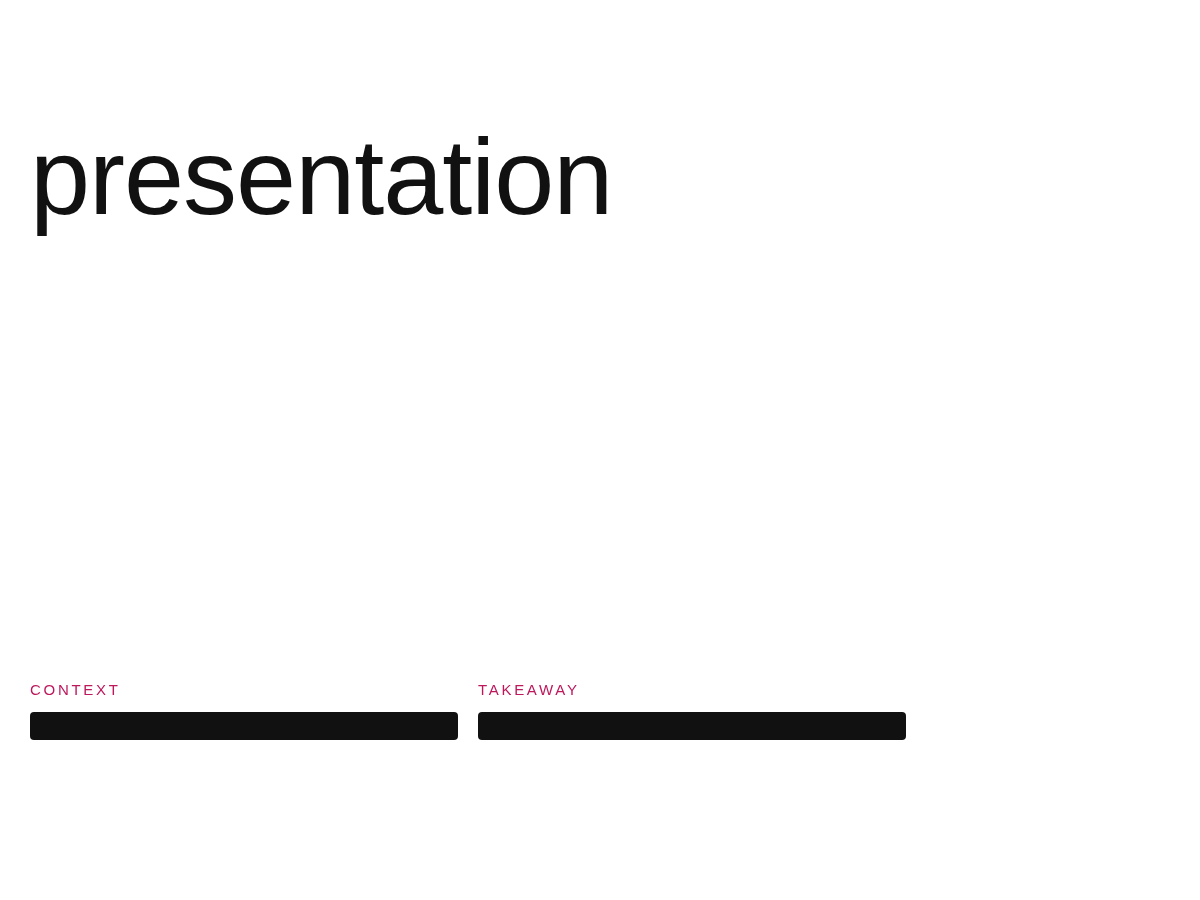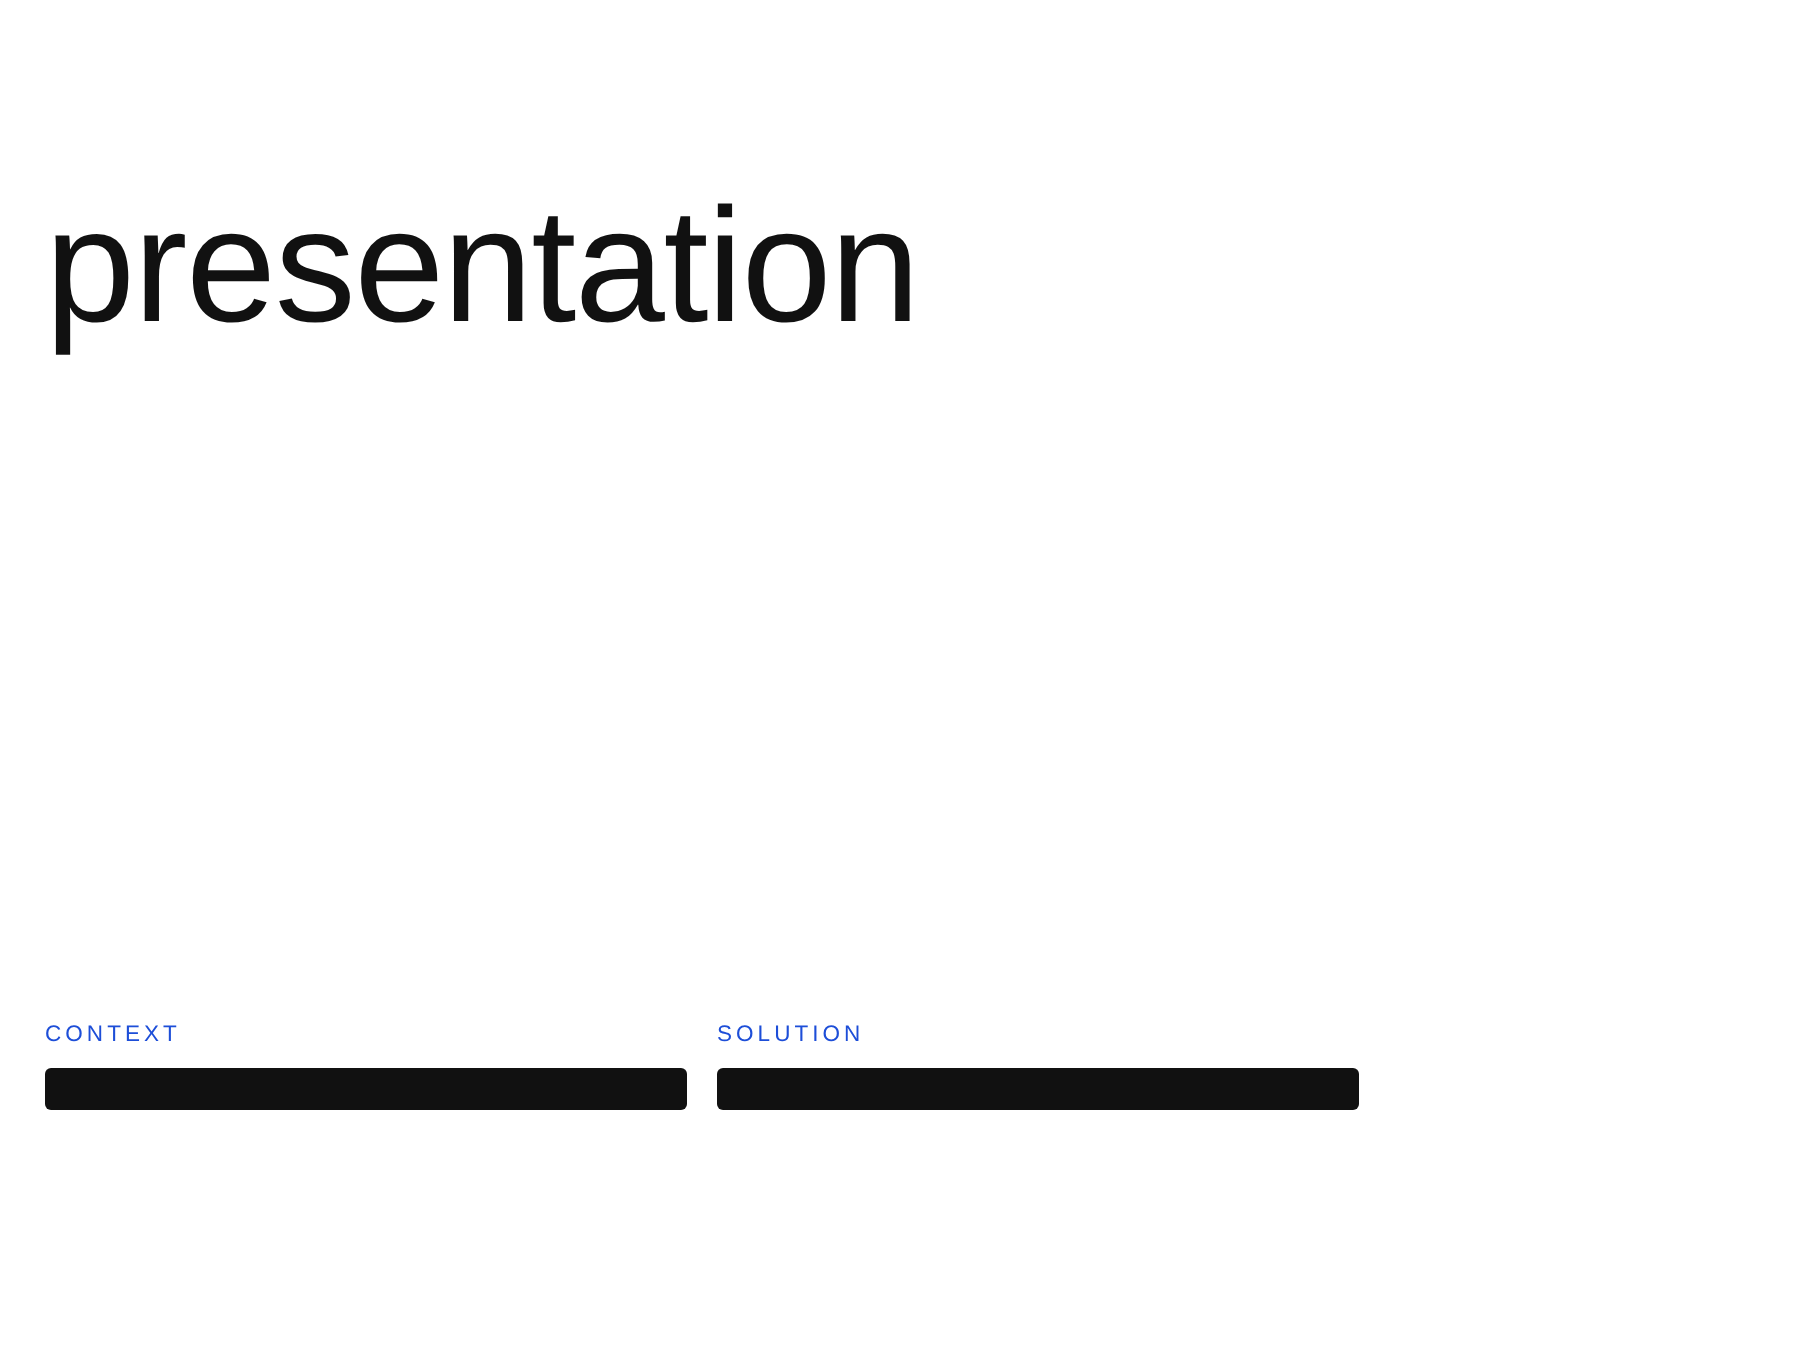--- a/index.html
+++ b/index.html
@@ -52,21 +52,21 @@
     .nav-item {
       flex: 1;
       display: flex;
       flex-direction: column;
       gap: 14px;
     }
 
     .nav-label {
       font-size: 15px;
       font-weight: 400;
-      color: #1d4ed8;
+      color: #be185d;
       letter-spacing: 0.18em;
       text-transform: uppercase;
     }
 
     .nav-bar {
       height: 28px;
       background-color: #111111;
       border-radius: 4px;
       width: calc(100% - 20px);
     }
@@ -82,18 +82,18 @@
     </h1>
   </div>
 
   <div class="nav-section">
 
   <div class="nav-item">
         <span class="nav-label">CONTEXT</span>
         <div class="nav-bar"></div>
       </div>
       <div class="nav-item">
-        <span class="nav-label">SOLUTION</span>
+        <span class="nav-label">TAKEAWAY</span>
         <div class="nav-bar"></div>
       </div>
     </div>
 
 </div>
 
 </body></html>

